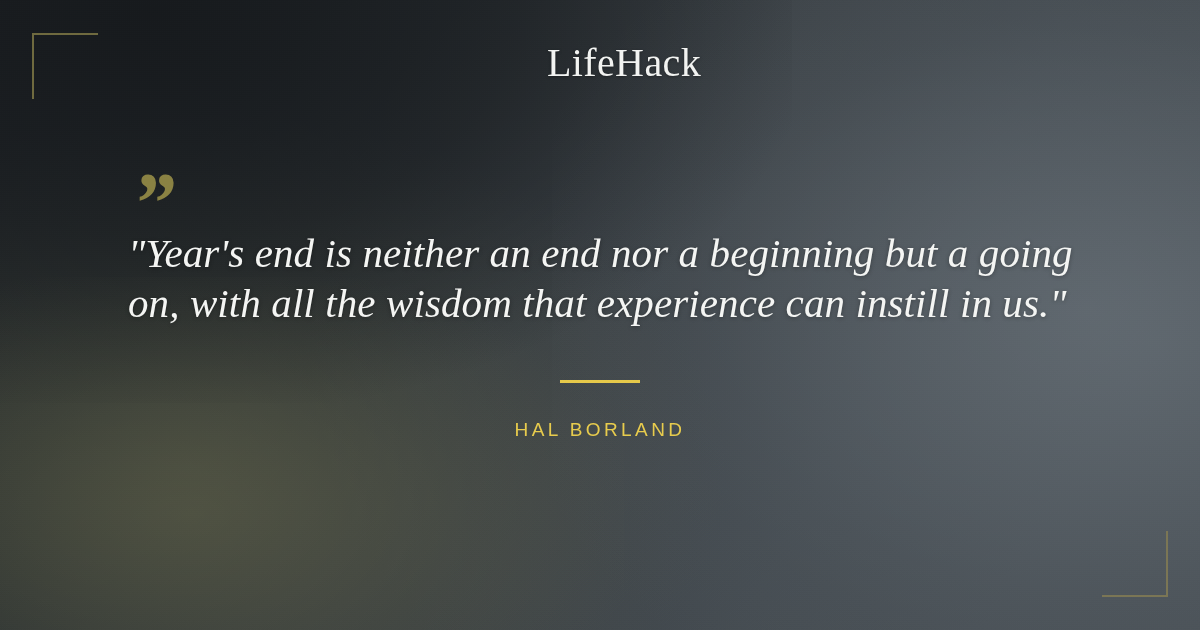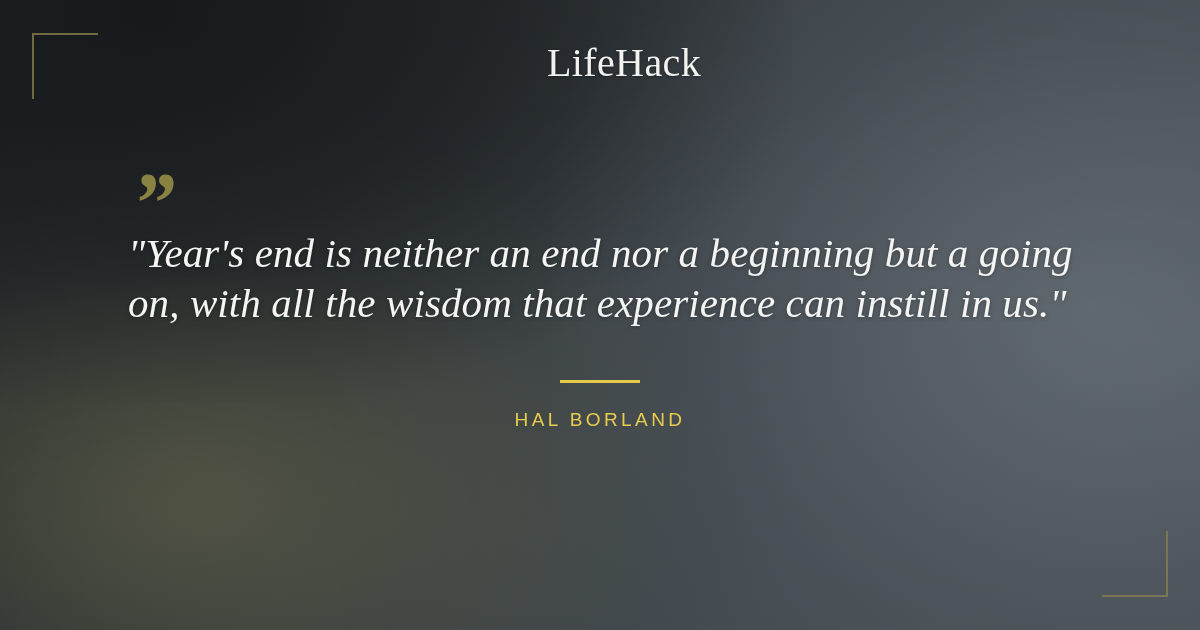--- a/index.html
+++ b/index.html
@@ -132,21 +132,21 @@
     top: 380px;
     text-align: center;
   }
   .divider {
     width: 80px;
     height: 3px;
     margin: 0 auto;
     background: #e6c94a;
   }
   .author {
-    margin-top: 26px;
+    margin-top: 36px;
     font-family: "Liberation Sans", sans-serif;
     font-size: 19px;
     font-weight: 400;
     letter-spacing: 3.4px;
     color: #e8cc4d;
   }
 </style>
 </head>
 <body>
 

